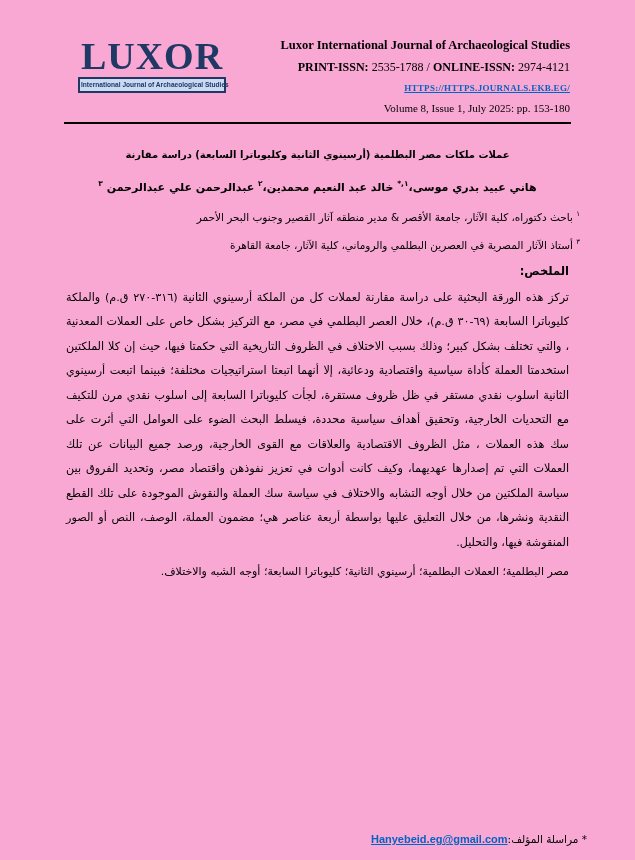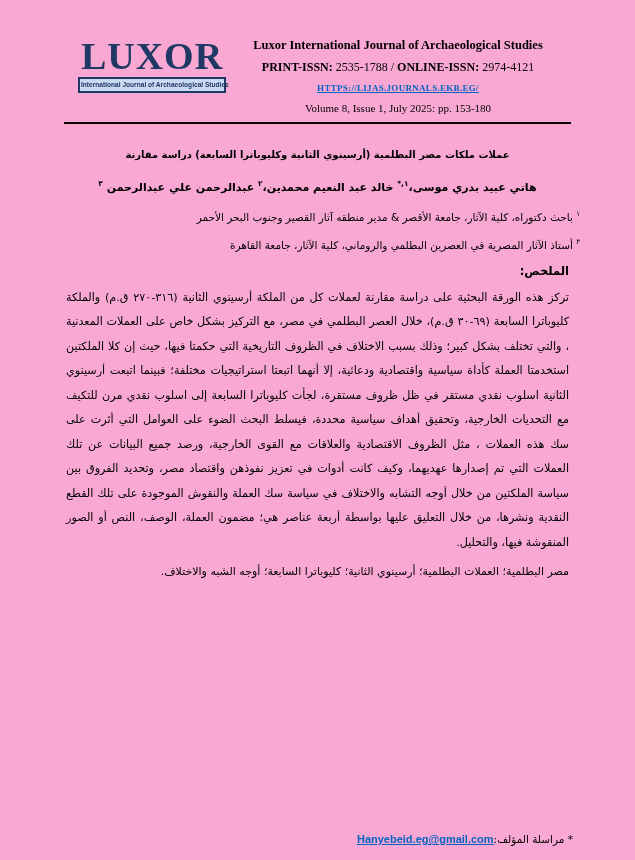--- a/index.html
+++ b/index.html
@@ -38,21 +38,21 @@
     font-family: "Liberation Sans", sans-serif;
     font-weight: bold;
     font-size: 6.6px;
     line-height: 1.2;
     text-align: center;
     padding: 2px 1px;
     white-space: nowrap;
   }
   .header-info {
     flex: 1;
-    text-align: center;
+    text-align: right;
     padding-top: 2px;
   }
   .journal-title {
     font-weight: bold;
     font-size: 12.5px;
     line-height: 15px;
   }
   .issn-line {
     margin-top: 7px;
     font-size: 12px;
@@ -127,21 +127,21 @@
     position: absolute;
     left: 76px;
     top: 718px;
     font-size: 12px;
     line-height: 21.5px;
   }
   .article-history .ah-heading { font-weight: bold; }
   
   .footnote {
     position: absolute;
-    right: 62px;
+    right: 48px;
     bottom: 13px;
     direction: rtl;
     font-size: 10.5px;
     line-height: 14px;
   }
   .footnote .fn-label {
     font-family: "DejaVu Sans", sans-serif;
     color: #000;
   }
   .footnote .fn-email {
@@ -160,21 +160,21 @@
 <div class="page">
 
   <div class="header">
     <div class="logo-block">
       <div class="logo-wordmark">LUXOR</div>
       <div class="logo-banner">International Journal of Archaeological Studies</div>
     </div>
     <div class="header-info">
       <div class="journal-title">Luxor International Journal of Archaeological Studies</div>
       <div class="issn-line"><span class="lbl">PRINT-ISSN:</span><span> 2535-1788 / </span><span class="lbl">ONLINE-ISSN:</span><span> 2974-4121</span></div>
-      <a class="journal-url" href="#">HTTPS://LIJAS.JOURNALS.EKB.EG/</a>
+      <a class="journal-url" href="#">HTTPS://HTTPS.JOURNALS.EKB.EG/</a>
       <div class="volume-line">Volume 8, Issue 1, July 2025: pp. 153-180</div>
     </div>
   </div>
   <div class="header-divider"></div>
 
   <div class="article-title ar">عملات ملكات مصر البطلمية (أرسينوي الثانية وكليوباترا السابعة) دراسة مقارنة</div>
 
   <div class="authors-line ar"><span>هاني عبيد بدري موسى،</span><sup>١,*</sup><span> خالد عبد النعيم محمدين،</span><sup>٢</sup><span> عبدالرحمن علي عبدالرحمن </span><sup>٣</sup></div>
 
   <div class="affiliations ar">

